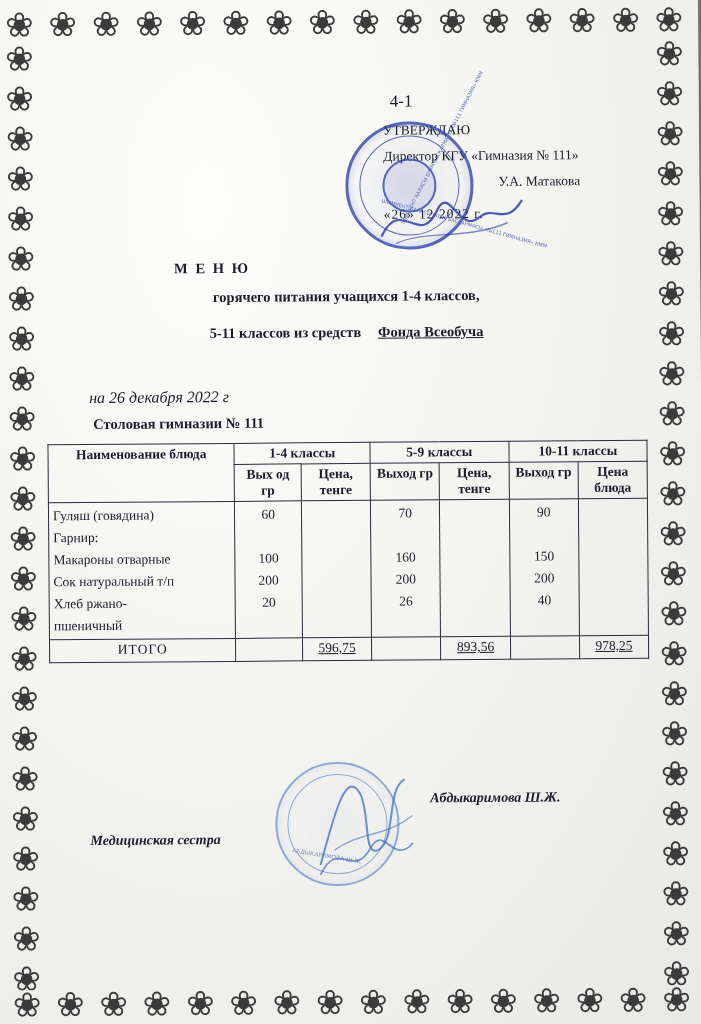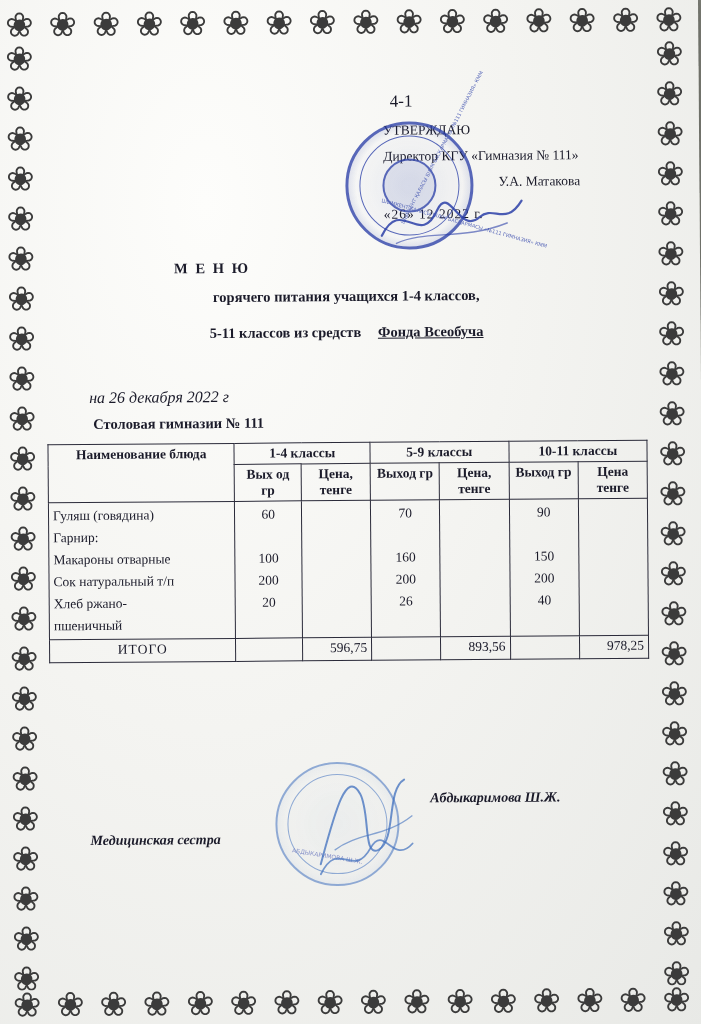--- a/index.html
+++ b/index.html
@@ -168,21 +168,21 @@
   table.menu th {
     text-align: center;
     font-weight: bold;
   }
   .col-name { width: 200px; }
   .col-num { width: 66px; text-align: center; }
   .grp-head { font-weight: bold; text-align: center; }
   .dish-cell { text-align: left; padding-left: 8px; line-height: 22px; }
   .num-cell { text-align: center; line-height: 22px; }
   .total-label { text-align: center; font-weight: bold; letter-spacing: 1px; }
-  .total-val { text-align: right; font-weight: bold; }
+  .total-val { text-align: center; font-weight: bold; text-decoration: underline; }
   .row-tall td { height: 18px; }
 
   .sign-block {
     position: absolute;
     left: 40px;
     top: 735px;
     width: 540px;
     font-style: italic;
     font-weight: bold;
     font-size: 14px;
@@ -355,21 +355,21 @@
               <th class="grp-head" colspan="2">1-4 классы</th>
               <th class="grp-head" colspan="2">5-9 классы</th>
               <th class="grp-head" colspan="2">10-11 классы</th>
             </tr>
             <tr>
               <th class="col-num">Вых од гр</th>
               <th class="col-num">Цена, тенге</th>
               <th class="col-num">Выход гр</th>
               <th class="col-num">Цена, тенге</th>
               <th class="col-num">Выход гр</th>
-              <th class="col-num">Цена тенге</th>
+              <th class="col-num">Цена блюда</th>
             </tr>
           </thead>
           <tbody>
             <tr>
               <td class="dish-cell">
                 <div>Гуляш  (говядина)</div>
                 <div>Гарнир:</div>
                 <div>Макароны отварные</div>
                 <div>Сок натуральный т/п</div>
                 <div>Хлеб ржано-</div>

